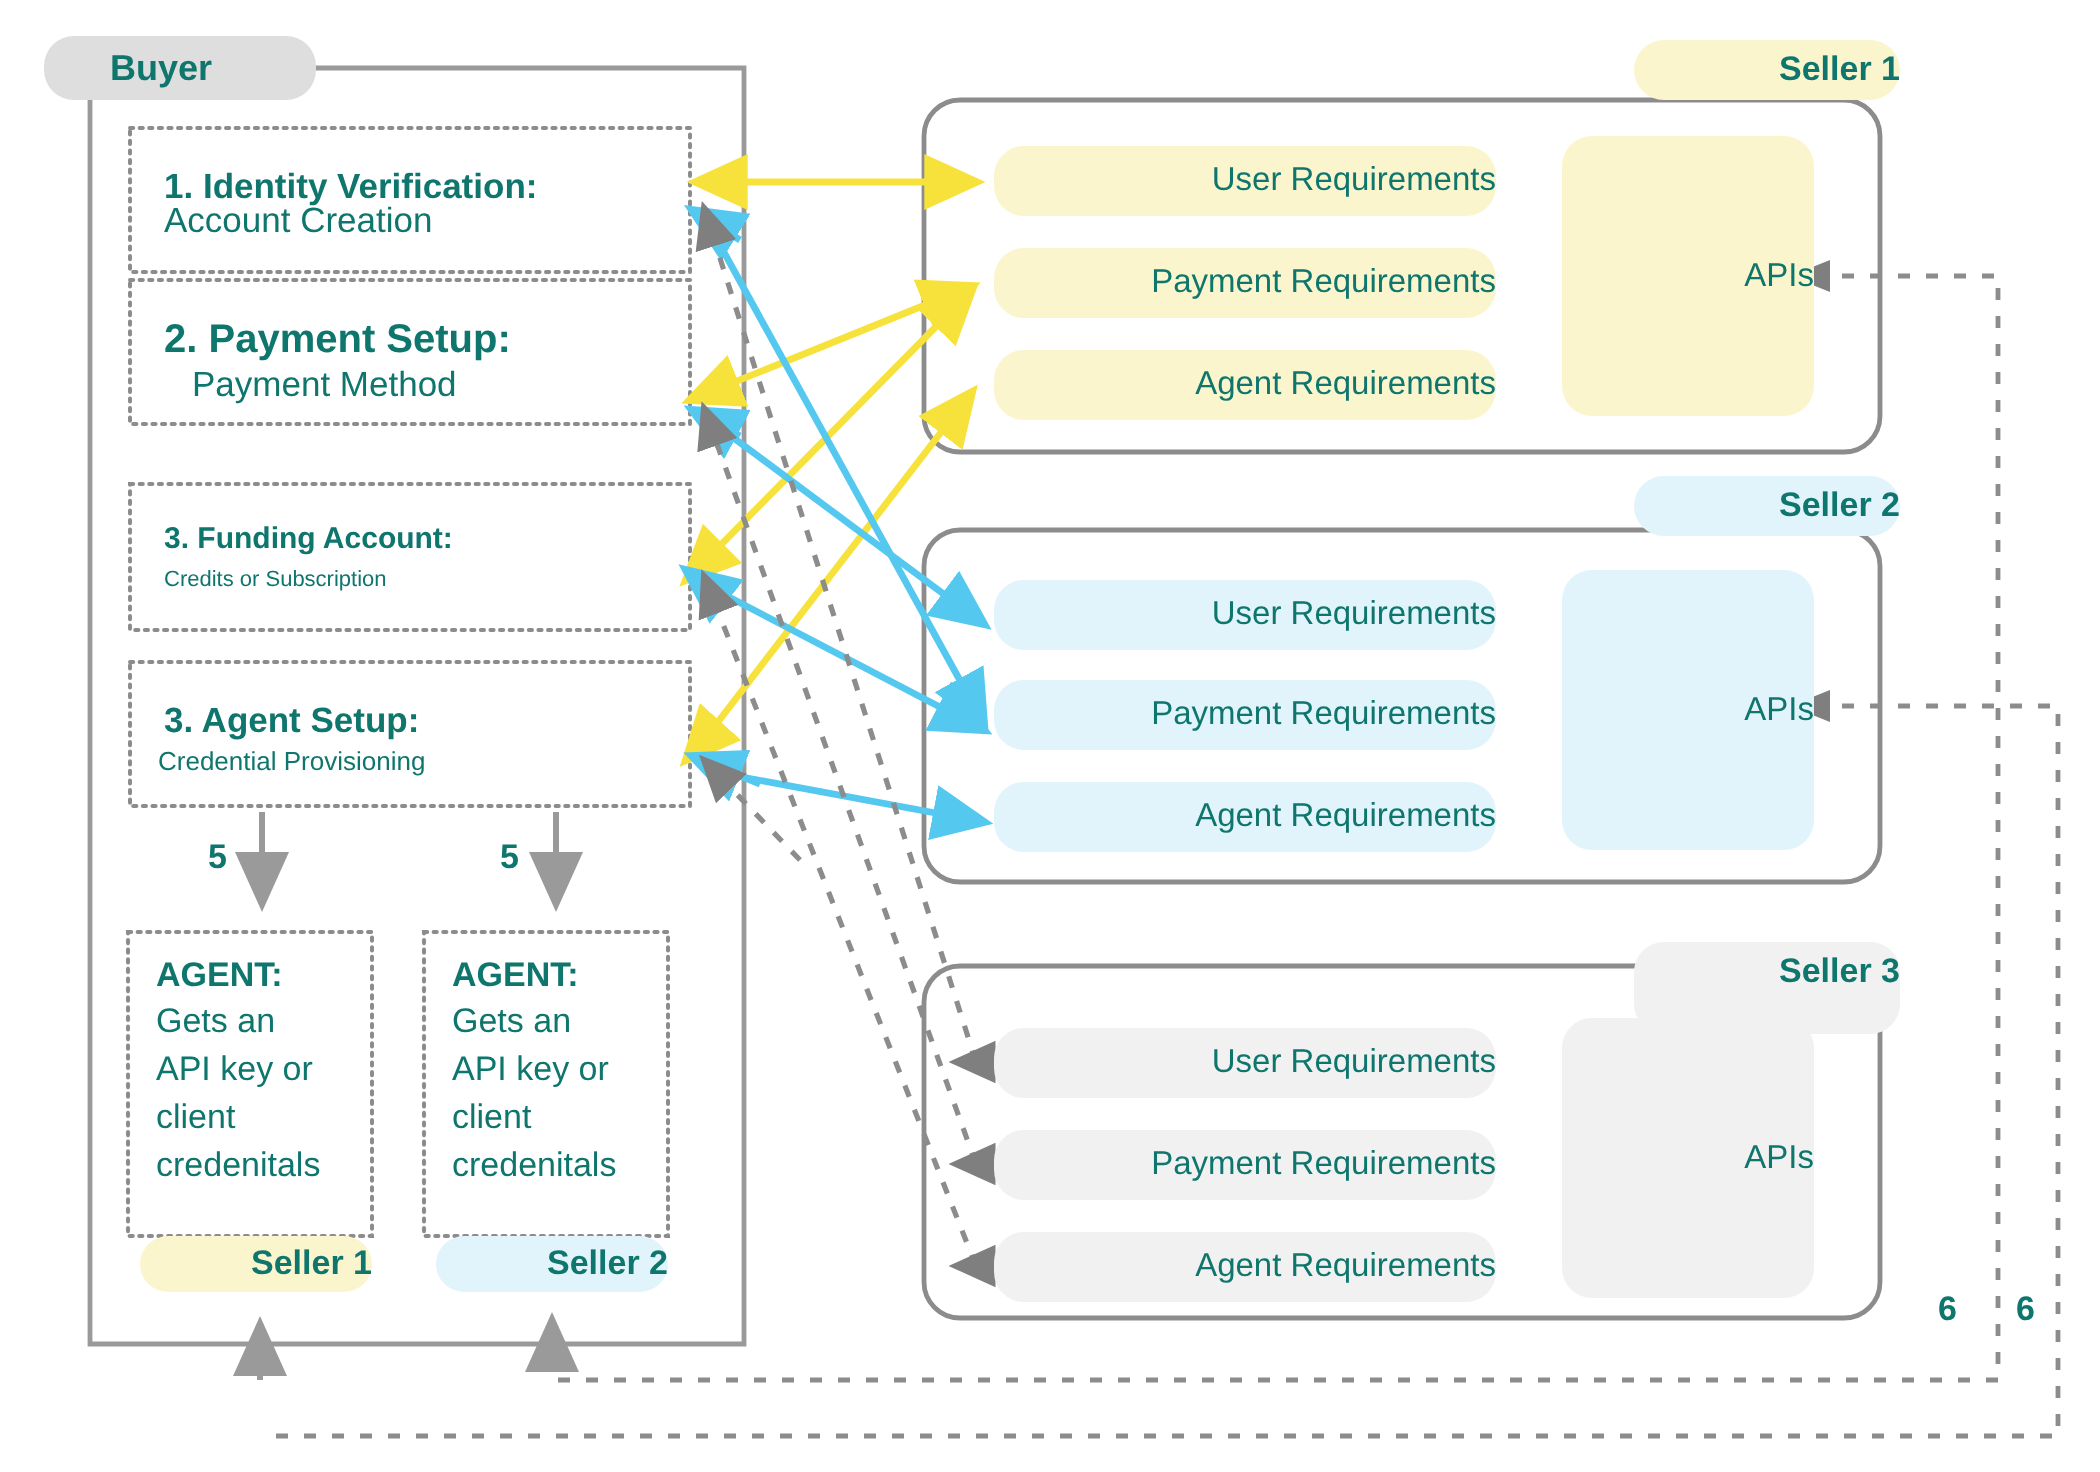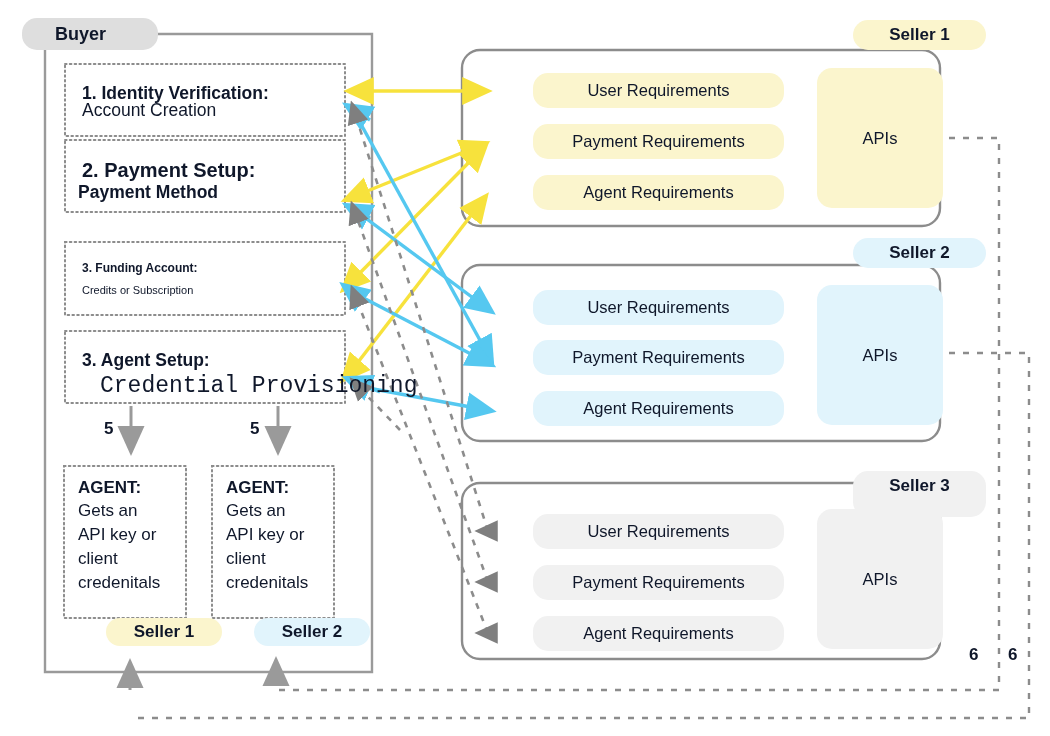--- a/index.html
+++ b/index.html
@@ -1,21 +1,21 @@
 <!DOCTYPE html>
 <html><head>
 <meta charset="utf-8">
 <style>
   html,body{margin:0;padding:0;background:#ffffff;}
   body{width:1050px;height:736px;font-family:"Liberation Sans",sans-serif;overflow:hidden;}
   #stage{position:relative;width:1050px;height:736px;}
   svg.layer{position:absolute;left:0;top:0;width:1050px;height:736px;}
-  .t{position:absolute;white-space:pre;color:#0f172a;border-radius:15px;}
+  .t{position:absolute;white-space:pre;color:#0f766e;border-radius:15px;}
   .bold{font-weight:bold;}
-  .ctr{text-align:center;margin-left:36px;}
+  .ctr{text-align:right;}
 </style>
 </head>
 <body>
 
 <div id="stage">
 
   <svg class="layer" viewBox="0 0 1050 736">
     <defs>
       <marker id="mYellow" markerWidth="9" markerHeight="9" refX="7.6" refY="4.5" orient="auto">
         <path d="M0,0.4 L9,4.5 L0,8.6 z" fill="#F7E23C"></path>
@@ -119,27 +119,27 @@
       <path d="M915,345 L895,353 L915,361 z" fill="#7F7F7F"></path>
     </g>
   </svg>
 
   <div class="t bold" style="left:22px;top:18px;width:136px;height:32px;background:#DEDEDE;font-size:18px;line-height:32px;padding-left:33px;box-sizing:border-box;">Buyer</div>
 
   <div class="t bold" style="left:82px;top:83px;font-size:17.5px;text-align:center;">1. Identity Verification:</div>
   <div class="t" style="left:82px;top:100px;font-size:17.5px;">Account Creation</div>
 
   <div class="t bold" style="left:82px;top:159px;font-size:20px;">2. Payment Setup:</div>
-  <div class="t" style="left:78px;top:182px;font-size:17.5px;font-weight:bold;">Payment Method</div>
+  <div class="t" style="left:96px;top:182px;font-size:17.5px;">Payment Method</div>
 
-  <div class="t bold" style="left:82px;top:261px;font-size:12px;">3. Funding Account:</div>
+  <div class="t bold" style="left:82px;top:261px;font-size:15px;">3. Funding Account:</div>
   <div class="t" style="left:82px;top:284px;font-size:11px;">Credits or Subscription</div>
 
   <div class="t bold" style="left:82px;top:350px;font-size:17.5px;">3. Agent Setup:</div>
-  <div class="t" style="left:100px;top:373px;font-size:23px;font-family:Liberation Mono, monospace;">Credential Provisioning</div>
+  <div class="t" style="left:79px;top:373px;font-size:13px;">Credential Provisioning</div>
 
   <div class="t bold" style="left:104px;top:419px;font-size:17px;">5</div>
   <div class="t bold" style="left:250px;top:419px;font-size:17px;">5</div>
 
   <div class="t bold" style="left:78px;top:478px;font-size:17px;">AGENT:</div>
   <div class="t" style="left:78px;top:501px;font-size:17px;">Gets an</div>
   <div class="t" style="left:78px;top:525px;font-size:17px;">API key or</div>
   <div class="t" style="left:78px;top:549px;font-size:17px;">client</div>
   <div class="t" style="left:78px;top:573px;font-size:17px;">credenitals</div>
   <div class="t bold ctr" style="left:70px;top:618px;width:116px;height:28px;line-height:28px;background:#FBF5CD;font-size:17px;">Seller 1</div>

